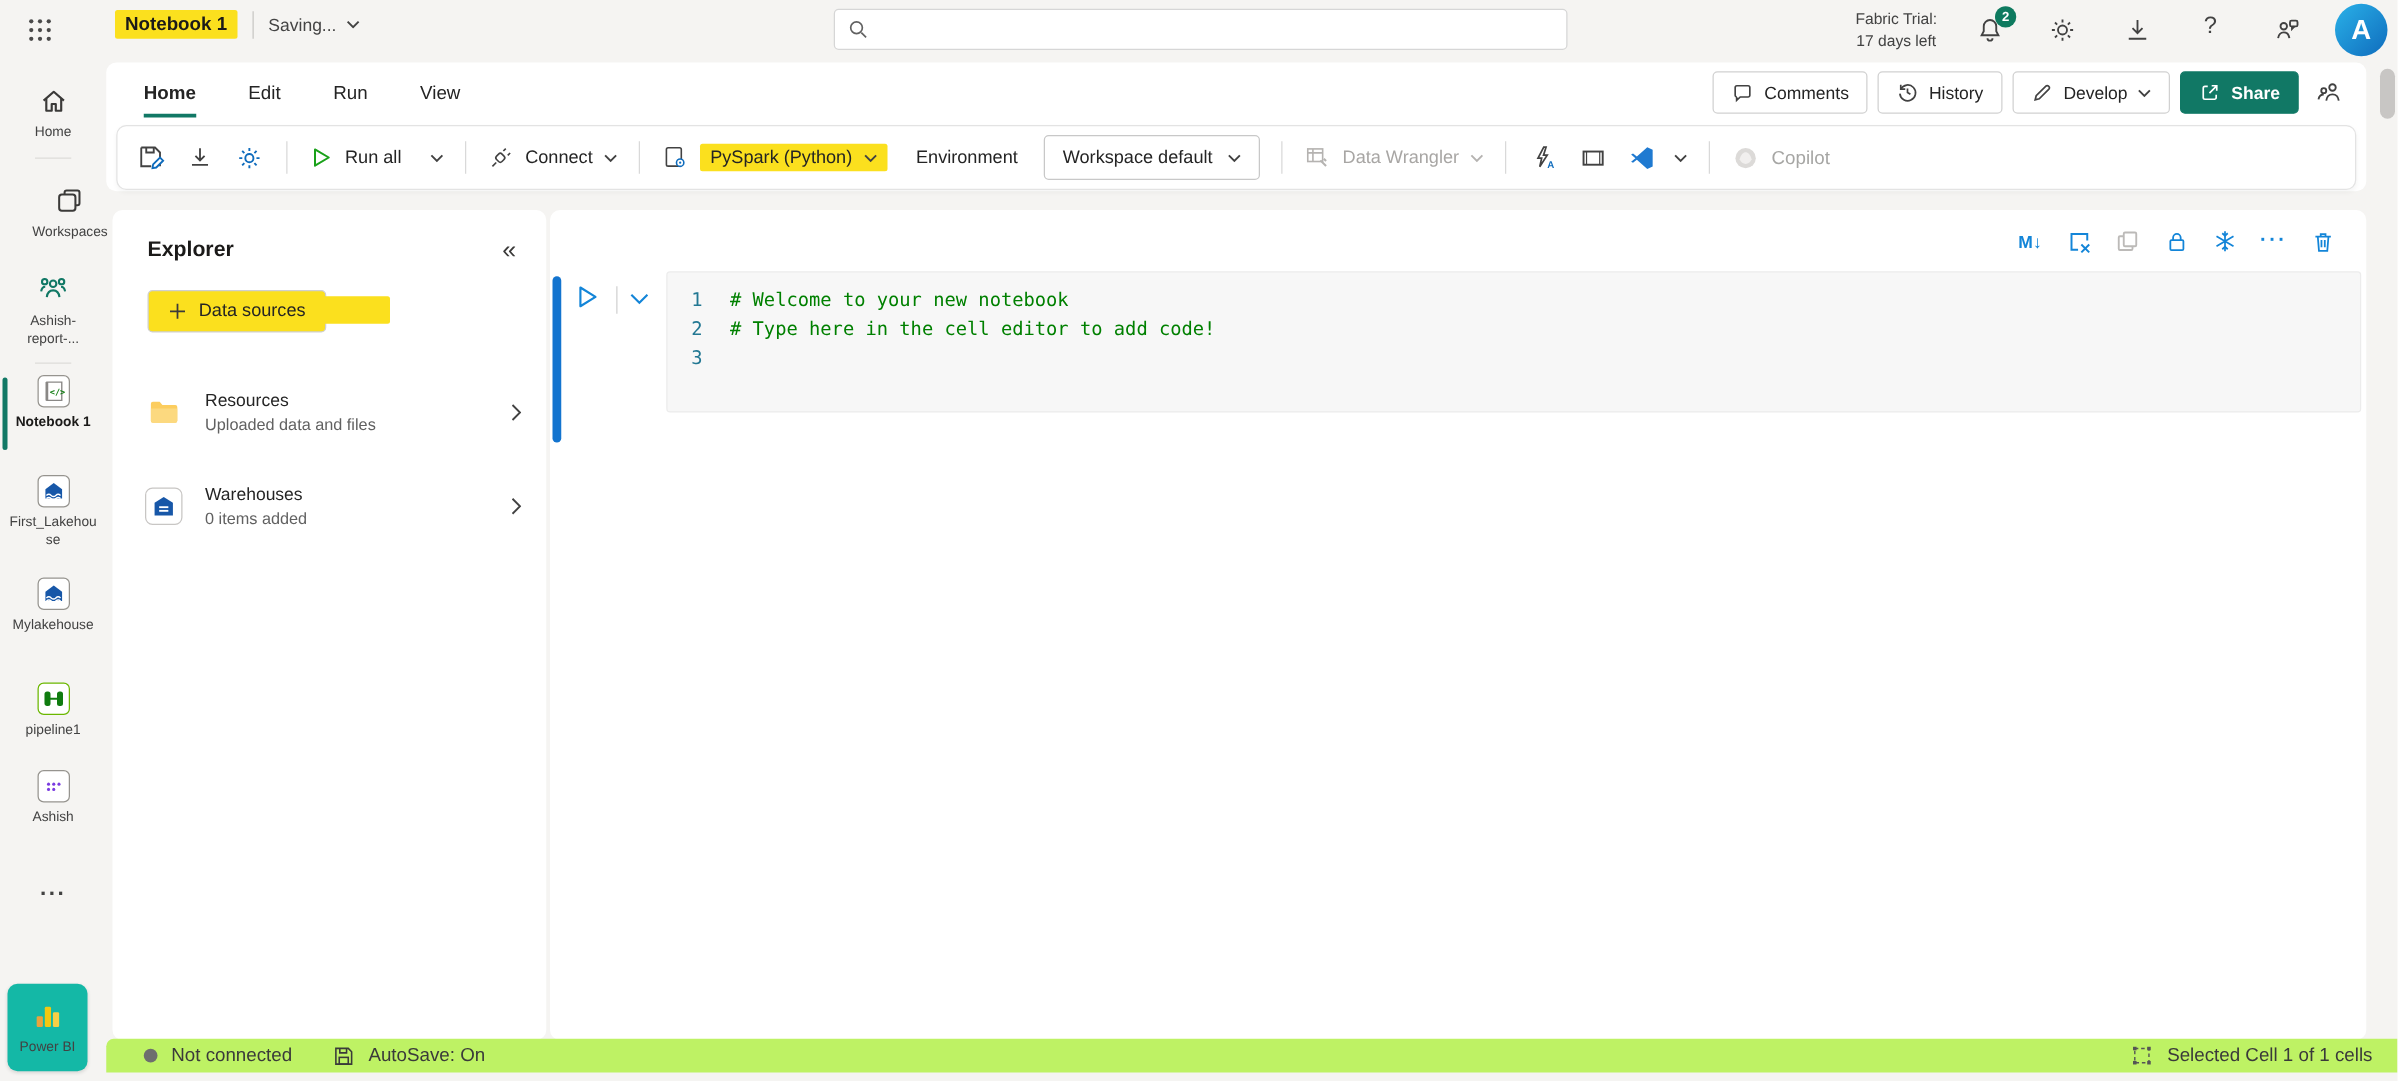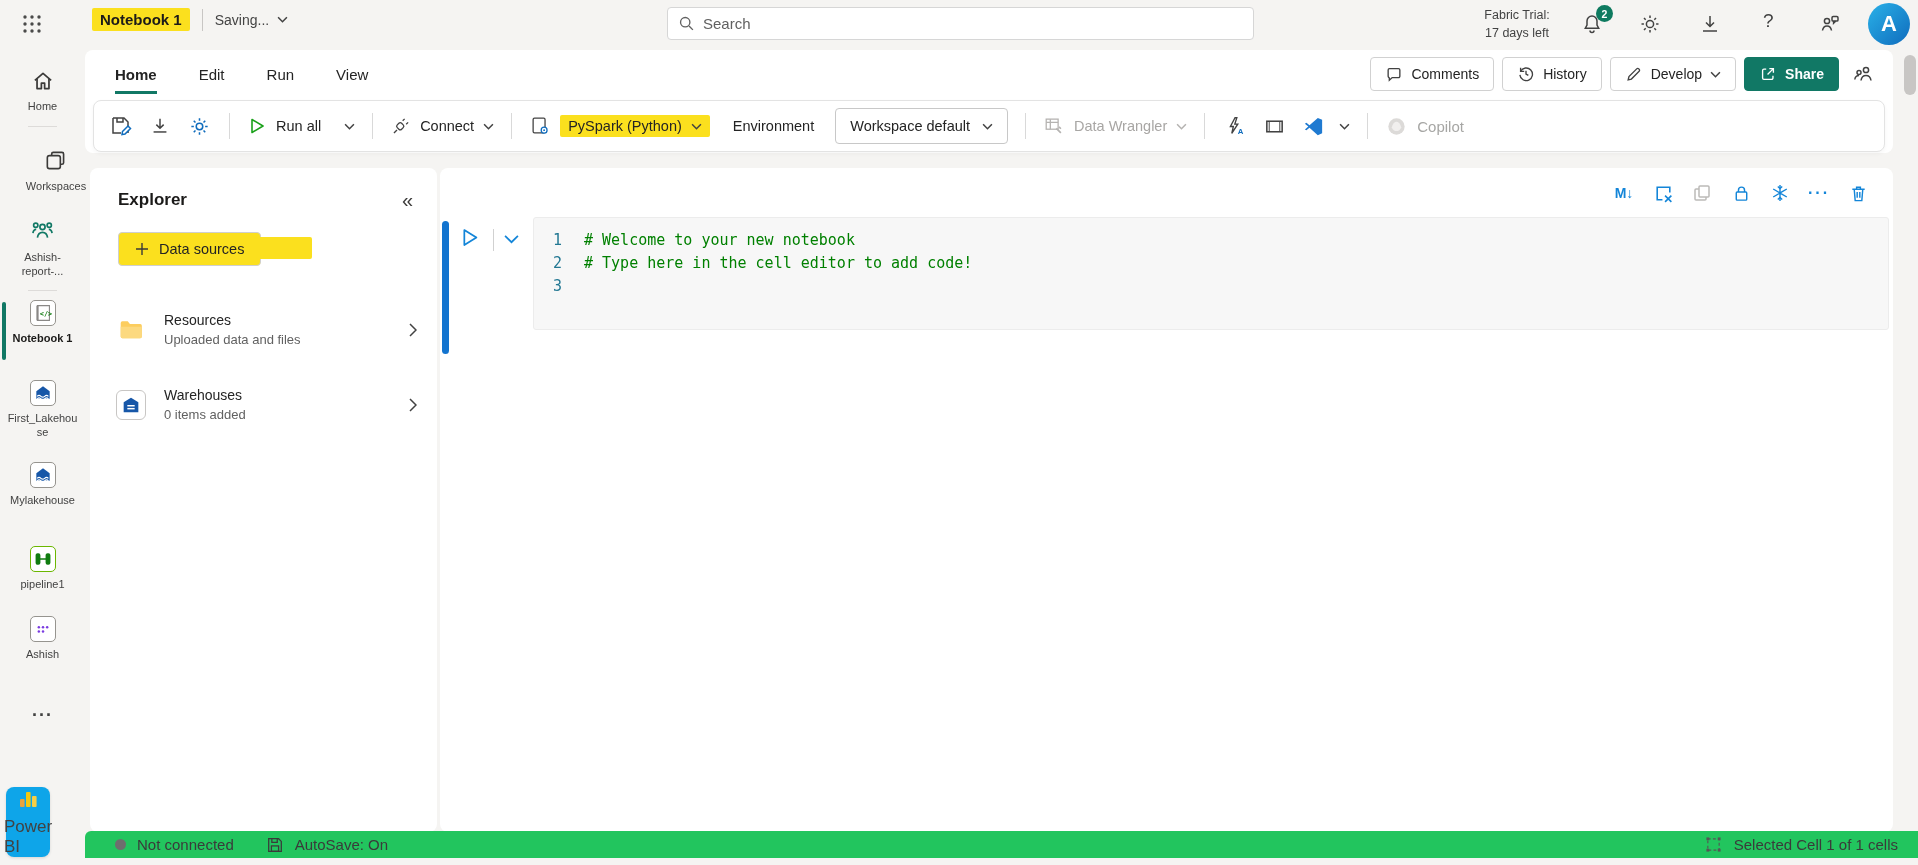--- a/index.html
+++ b/index.html
@@ -37,23 +37,23 @@
   
   .rail { position:absolute; left:0; top:48px; width:85px; bottom:0; }
   .rail-item { position:absolute; left:0; width:85px; display:flex; flex-direction:column; align-items:center;
     gap:5px; font-size:11px; color:#424242; text-align:center; cursor:pointer; }
   .rail-item .lbl { width:72px; overflow-wrap:anywhere; line-height:1.3; }
   .rail-item.active .lbl { font-weight:700; color:#1b1a19; }
   .rail-div { position:absolute; left:28px; width:29px; height:1px; background:#dddbd9; }
   .sel-indicator { position:absolute; left:2px; top:254px; width:4px; height:58px; background:#117865; border-radius:2px; }
   .boxicon { width:26px; height:26px; border:1px solid #96948f; border-radius:5px; background:#fff;
     display:flex; align-items:center; justify-content:center; }
-  .pbi-card { position:absolute; left:6px; bottom:8px; width:44px; height:70px; background:#0ea5e9; border-radius:8px;
+  .pbi-card { position:absolute; left:6px; bottom:8px; width:64px; height:70px; background:#14b8a6; border-radius:8px;
     box-shadow:0 1px 3px rgba(0,0,0,.12); display:flex; flex-direction:column; align-items:center;
-    justify-content:center; gap:6px; font-size:17px; color:#424242; cursor:pointer; }
+    justify-content:center; gap:6px; font-size:11px; color:#424242; cursor:pointer; }
   .dots { font-size:18px; font-weight:700; color:#424242; letter-spacing:2px; }
 
   
   .ribbon { position:absolute; left:85px; top:50px; width:1808px; height:103px; background:#fff; border-radius:8px; }
   .tabs { position:absolute; left:30px; top:16px; display:flex; gap:42px; font-size:15px; }
   .tab { padding-bottom:8px; cursor:pointer; color:#242424; }
   .tab.active { font-weight:700; border-bottom:3px solid #117865; }
   .ribbon-right { position:absolute; right:14px; top:7px; display:flex; align-items:center; gap:8px; }
   .rbtn { height:34px; padding:0 14px; border:1px solid #d1d1d1; border-radius:4px; background:#fff;
     display:flex; align-items:center; gap:8px; font-size:14px; color:#242424; cursor:pointer; font-family:inherit; }
@@ -101,21 +101,21 @@
   .cell-vdiv { position:absolute; left:53px; top:15px; width:1px; height:22px; background:#d1d1d1; }
   .cell-chev { position:absolute; left:64px; top:20px; cursor:pointer; }
   .editor { position:absolute; left:93px; right:4px; top:3px; height:113px; background:#f7f7f7;
     border:1px solid #ececec; border-radius:3px; padding-top:11px;
     font-family:"DejaVu Sans Mono", monospace; font-size:15px; line-height:23px; cursor:text; }
   .line { display:flex; }
   .num { width:50px; text-align:right; padding-right:22px; color:#237893; }
   .code { color:#008000; white-space:pre; }
 
   
-  .statusbar { position:absolute; left:85px; right:0; bottom:7px; height:27px; background:#22c55e;
+  .statusbar { position:absolute; left:85px; right:0; bottom:7px; height:27px; background:#bef264;
     border-top-left-radius:6px; display:flex; align-items:center; padding:0 20px 0 30px;
     font-size:15px; color:#3a3a3a; }
   .sdot { width:11px; height:11px; border-radius:50%; background:#6e6e6e; }
   .sb-group { display:flex; align-items:center; gap:11px; }
   .sb-right { margin-left:auto; display:flex; align-items:center; gap:12px; }
 
   .scroll-thumb { position:absolute; right:2px; top:55px; width:12px; height:40px; background:#c8c6c4; border-radius:6px; cursor:pointer; }
 </style>
 </head>
 <body>
@@ -142,21 +142,20 @@
       <svg class="chev" viewBox="0 0 10 6" fill="none" stroke="#424242" stroke-width="1.4">
           <path d="M1 1l4 4 4-4"></path>
         </svg>
     </span>
   </div>
   <div class="searchbox">
     <svg viewBox="0 0 20 20" width="17" height="17" fill="none" stroke="#616161" stroke-width="1.6">
       <circle cx="8.5" cy="8.5" r="5.5"></circle>
         <path d="M13 13l4.5 4.5"></path>
     </svg>
-    <input type="text" placeholder="Search" style="">
   </div>
   <div class="trial">
     <div>Fabric Trial:</div>
     <div>17 days left</div>
   </div>
   <div class="tb-icon" style="left:1580px;">
     <svg viewBox="0 0 24 24" width="24" height="24" fill="none" stroke="#424242" stroke-width="1.5">
       <path d="M12 4a5 5 0 0 1 5 5v4l1.7 3.2H5.3L7 13V9a5 5 0 0 1 5-5z"></path>
         <path d="M10 18.5a2 2 0 0 0 4 0"></path>
     </svg>

